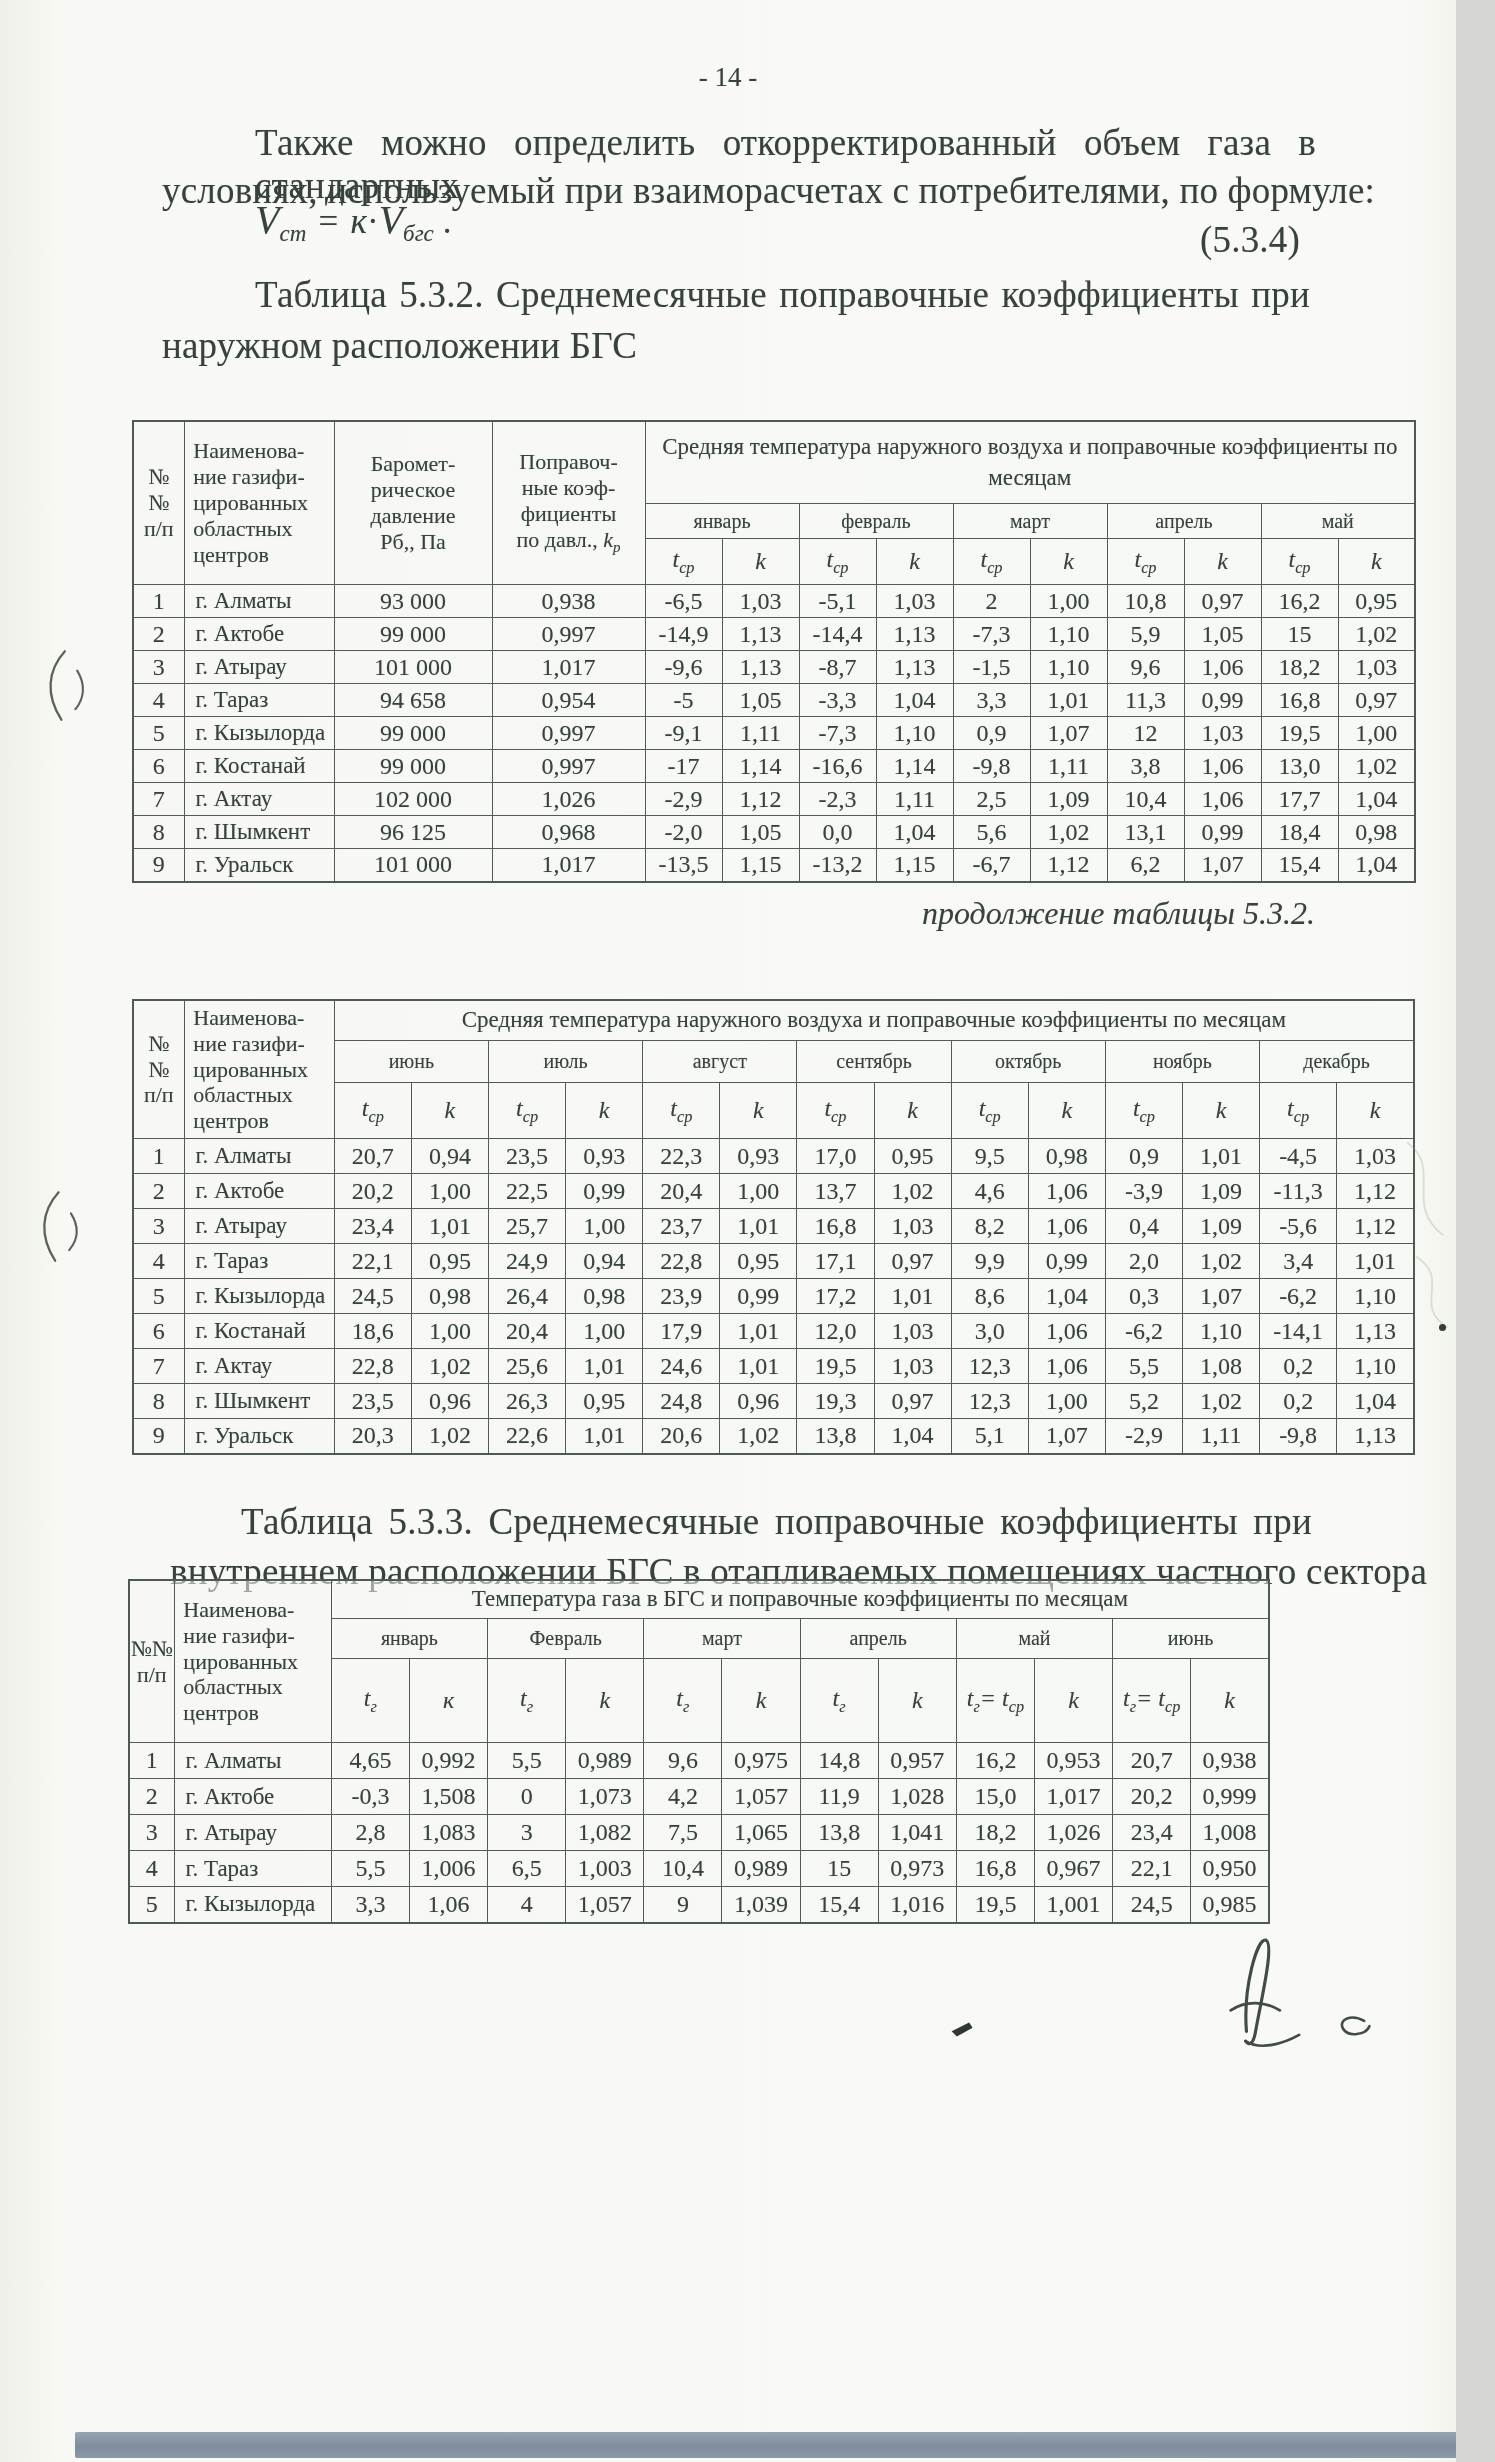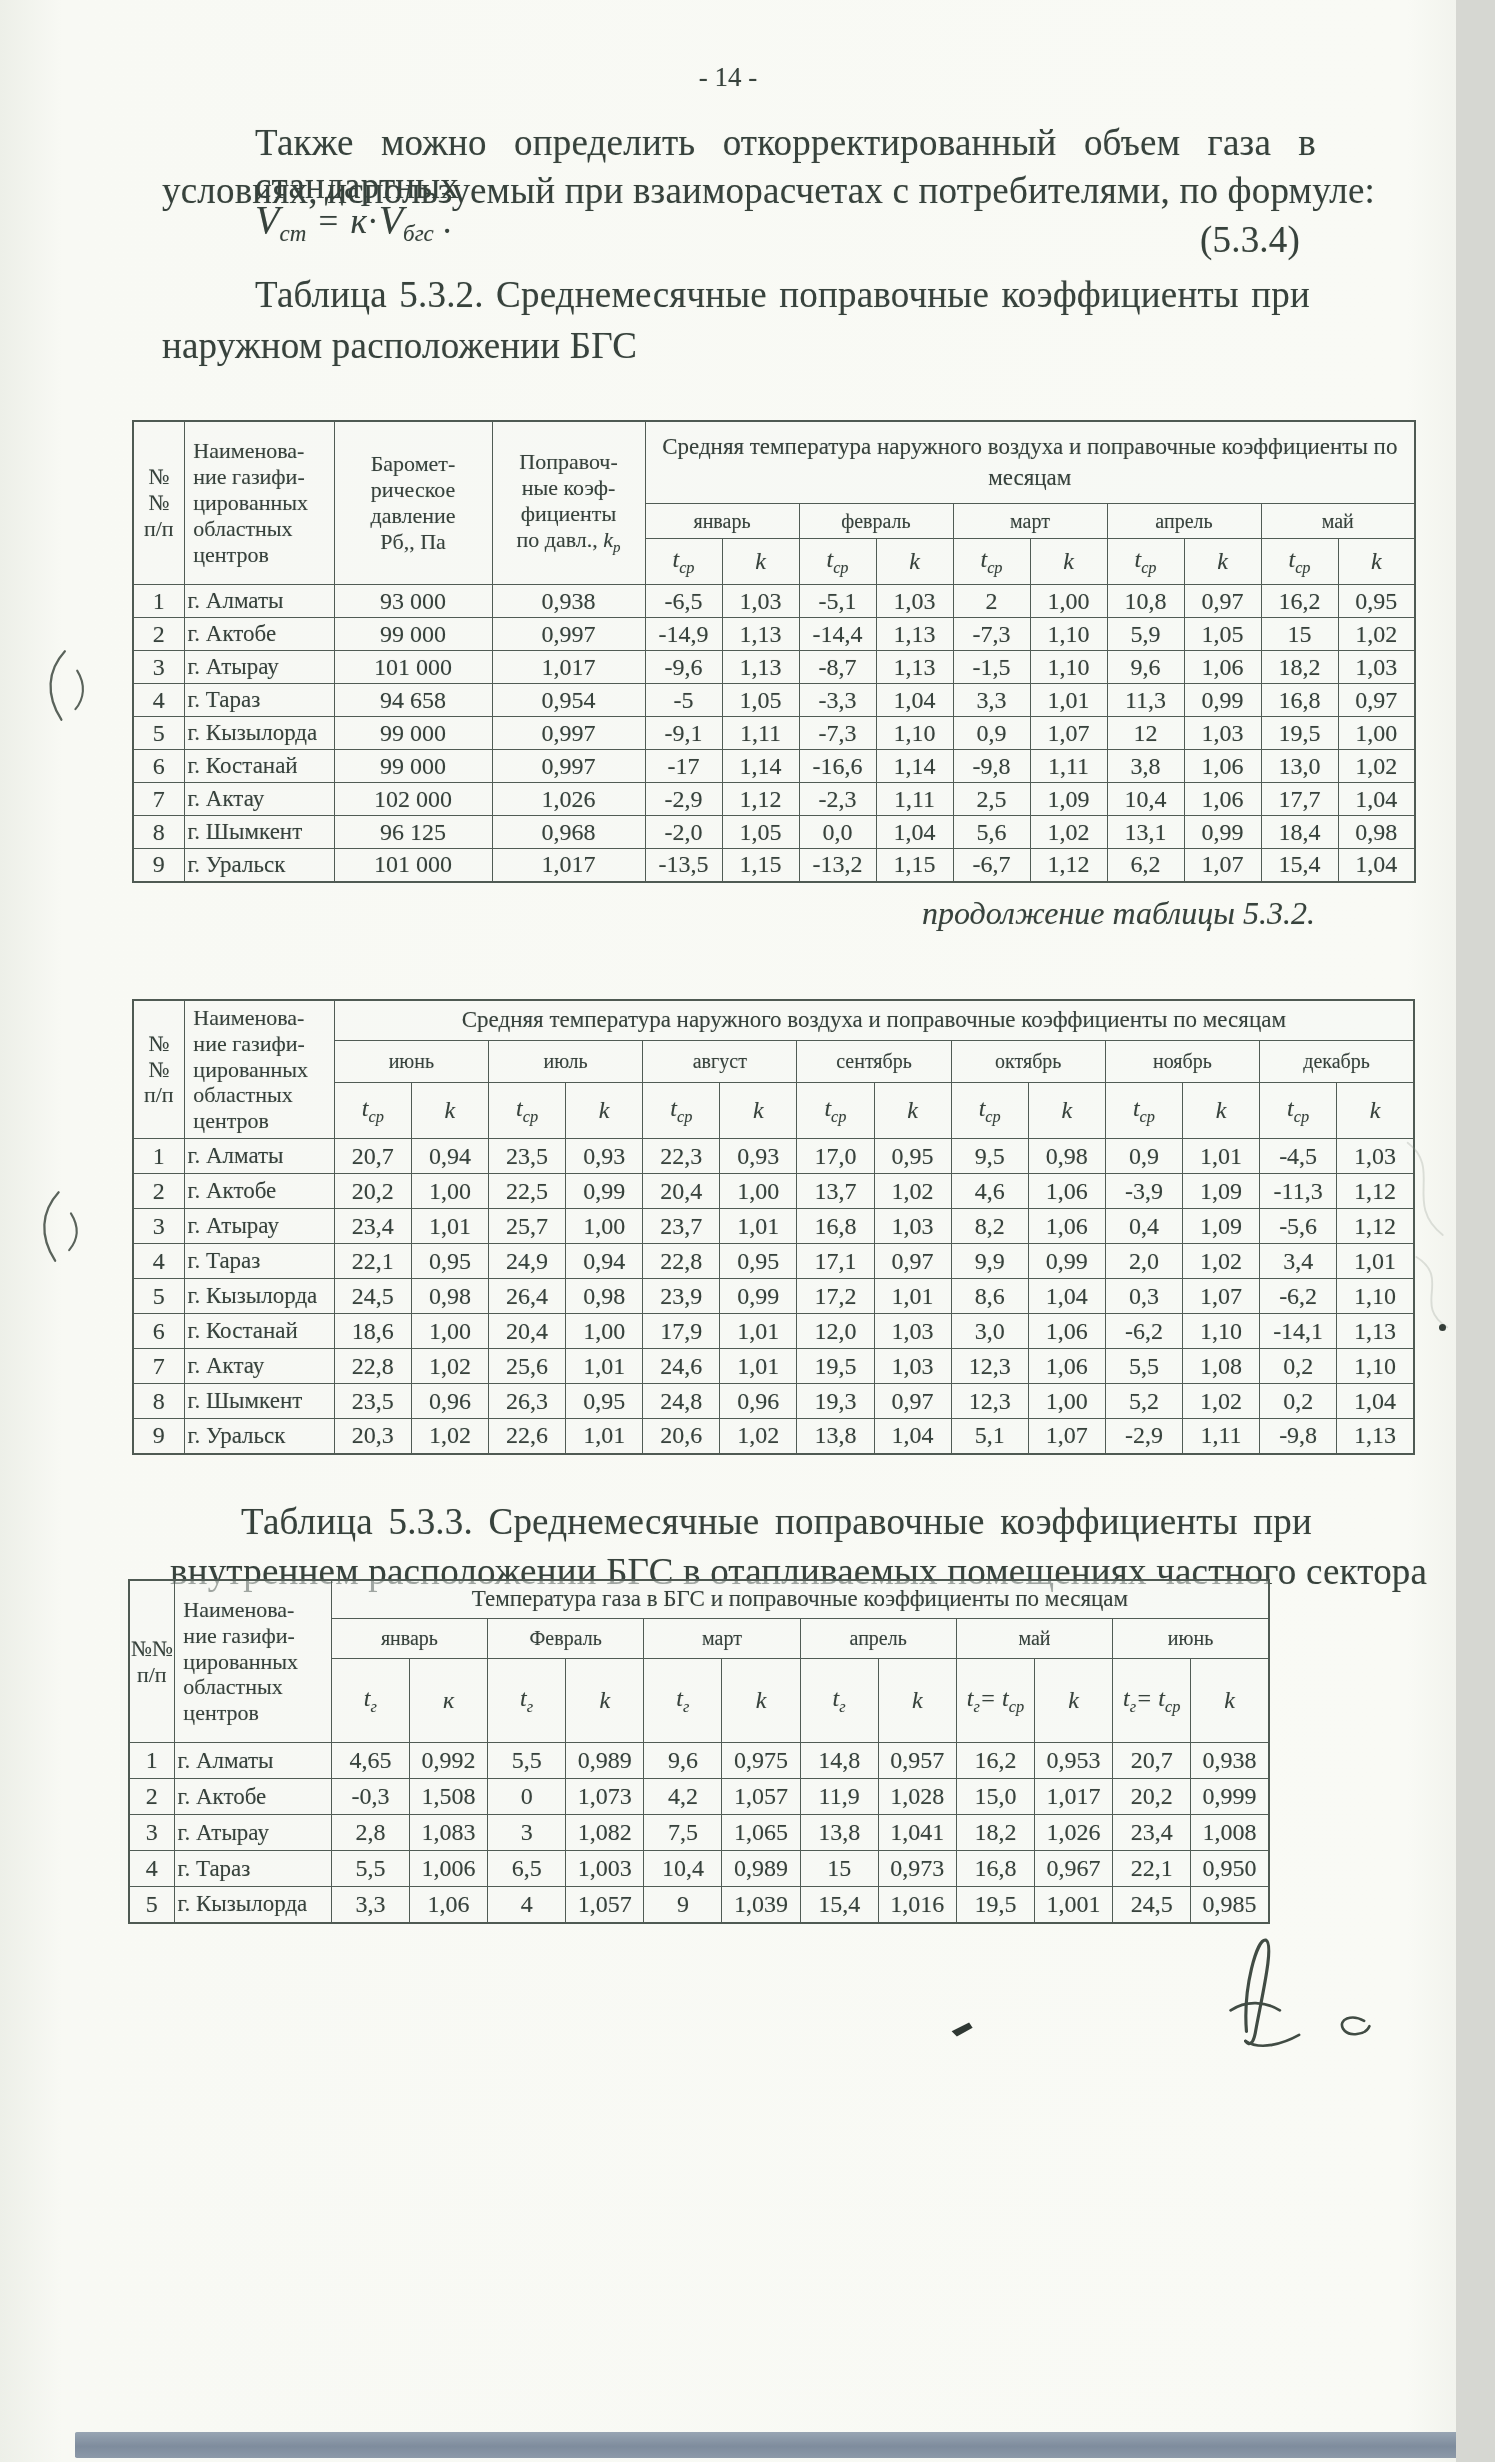--- a/index.html
+++ b/index.html
@@ -31,21 +31,21 @@
 
   .twrap{position:absolute;}
   #t1wrap{left:132px;top:420px;}
   #t2wrap{left:132px;top:999px;}
   #t3wrap{left:128px;top:1579px;}
 
   table{border-collapse:collapse;table-layout:fixed;background:rgba(245,248,244,.55);}
   table{border:2.6px solid #4f5a53;}
   th,td{border:1.8px solid #515c55;font-weight:normal;text-align:center;vertical-align:middle;padding:0;overflow:hidden;}
   td{font-size:24px;}
-  td.name{text-align:left;padding-left:3px;font-size:23px;}
+  td.name{text-align:left;padding-left:11px;font-size:23px;}
   th.lead{font-size:22px;white-space:pre-line;line-height:1.18;}
   th.namehead{text-align:left;padding-left:8.8px;}
   th.group{font-size:23px;white-space:pre-line;line-height:1.32;}
   th.month{font-size:20px;}
   th.sub{font-size:24px;}
   th.sub i, td i{font-style:italic;}
   sub{font-size:68%;}
   .t1{width:1280px;} .t1 .group{height:81px;} .t1 .hr2{height:35px;} .t1 .hr3{height:46px;} .t1 tbody tr{height:33px;}
   .t2{width:1283px;} .t2 .group{height:39px;} .t2 .hr2{height:42px;} .t2 .hr3{height:56px;} .t2 tbody tr{height:35px;}
   .t3{width:1142px;} .t3 .group{height:37px;} .t3 .hr2{height:40px;} .t3 .hr3{height:84px;} .t3 tbody tr{height:36px;}

